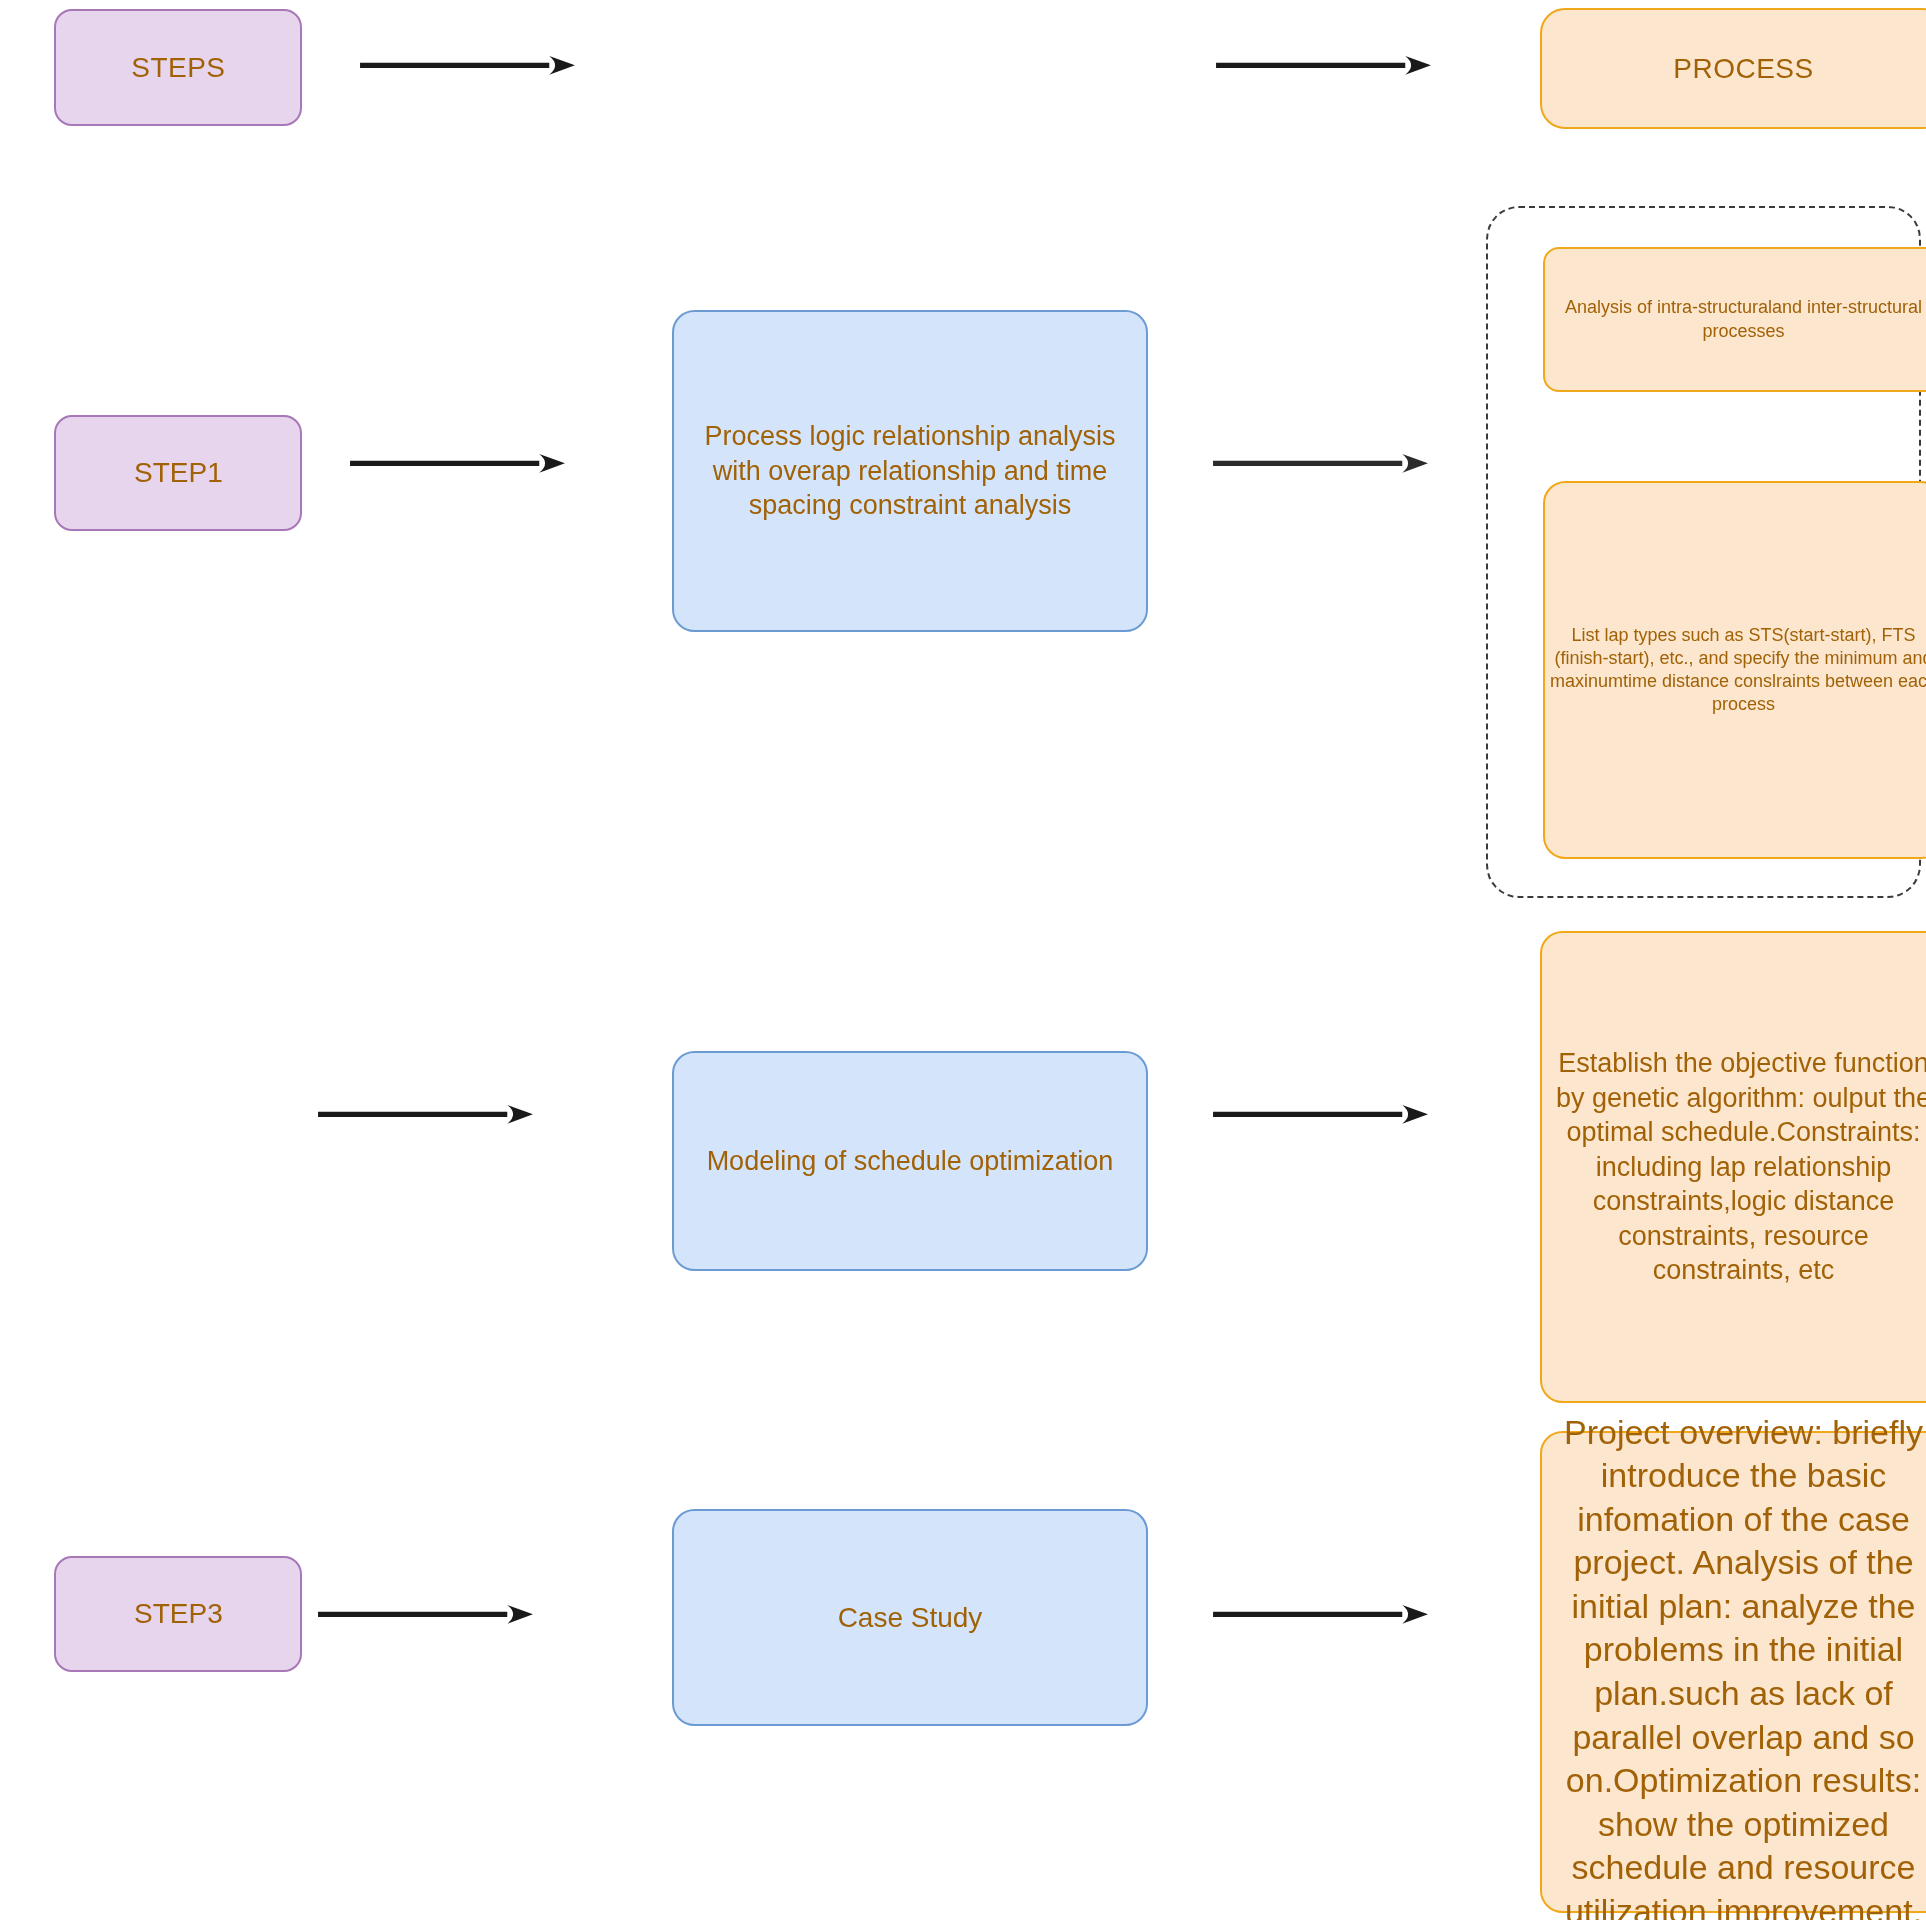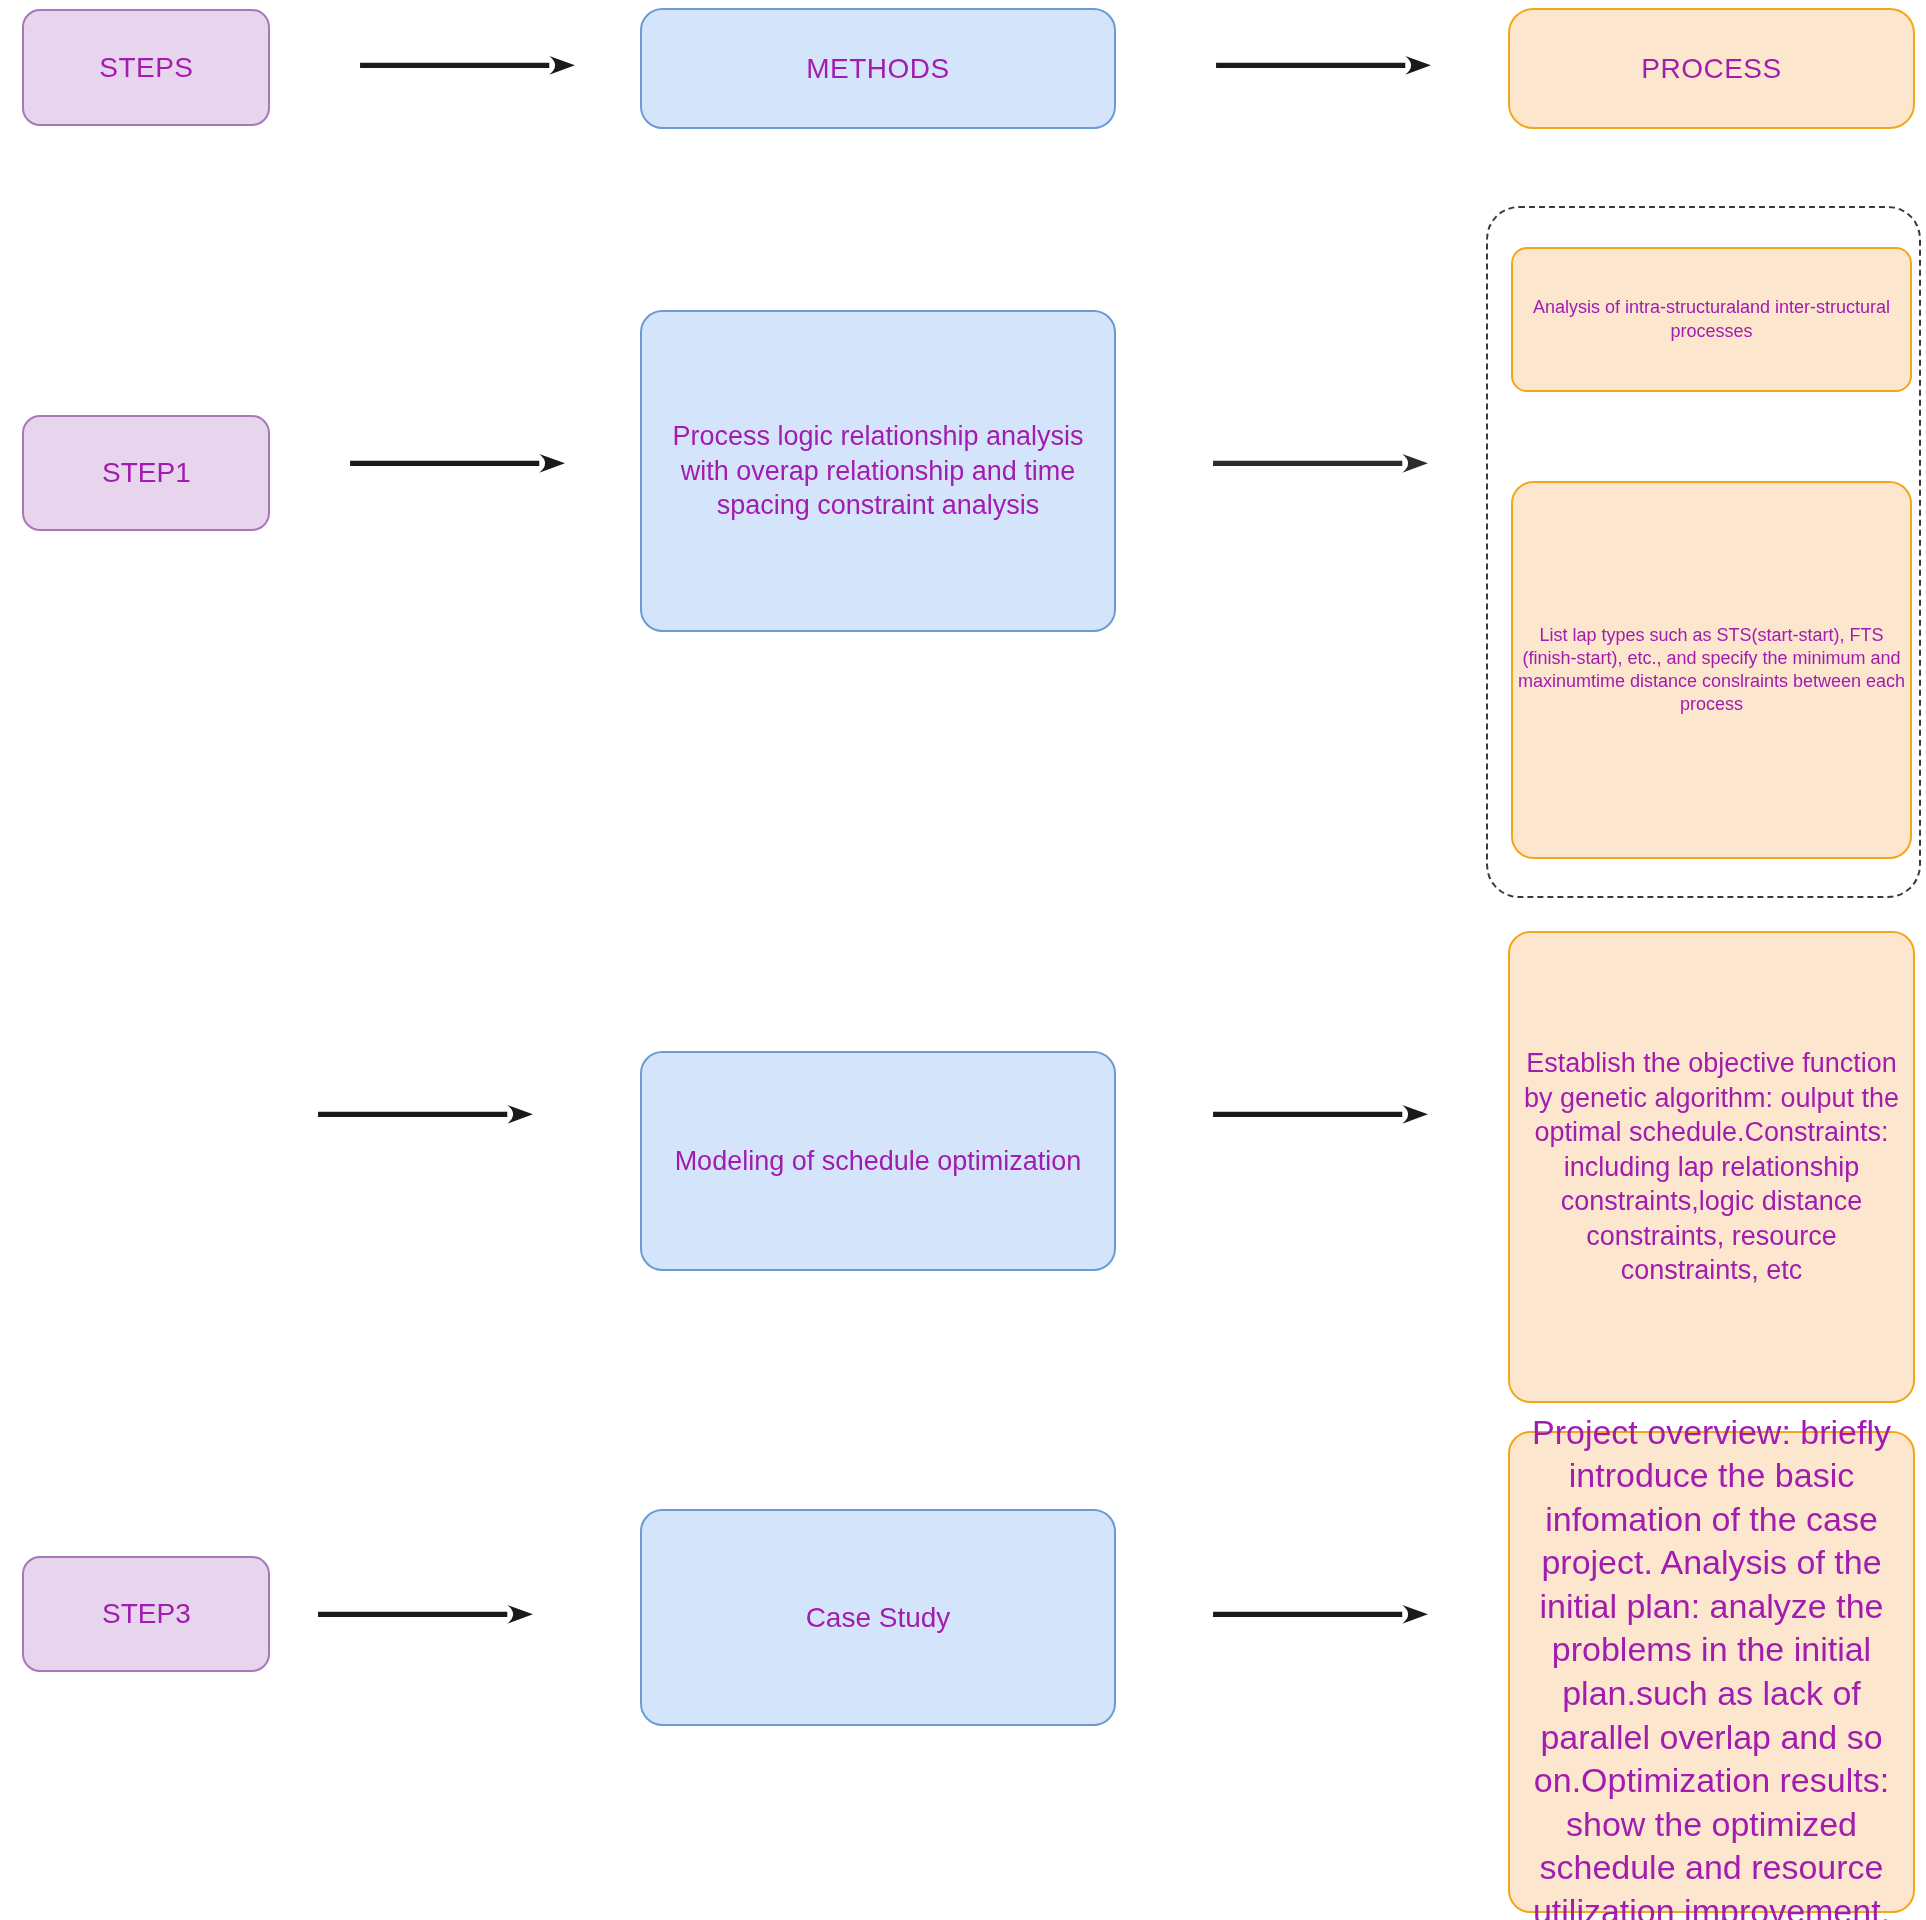--- a/index.html
+++ b/index.html
@@ -19,23 +19,24 @@
   }
 
   
   .node {
     position: absolute;
     box-sizing: border-box;
     display: flex;
     align-items: center;
     justify-content: center;
     text-align: center;
-    color: #a21caf;
+    color: #a16207;
     line-height: 1.28;
     border-style: solid;
+    margin-left: 32px;
   }
   .node .txt {
     display: block;
     width: 100%;
     padding: 0 4.7px;
     box-sizing: border-box;
   }
 
   .node.step {
     background: #E6D5EC;
@@ -88,23 +89,20 @@
     <span class="txt">STEPS</span>
   </div>
 
   <div class="arrow" style="left:360px; top:56px; width:215px;">
     <svg width="215" height="18.7" viewBox="0 0 460 40">
       <line x1="0" y1="20" x2="405" y2="20" stroke="#1A1A1A" stroke-width="11"></line>
       <path d="M405,0 L460,20 L405,40 Q430,20 405,0 Z" fill="#1A1A1A"></path>
     </svg>
   </div>
 
-  <div class="node method header" style="left:640px; top:8.4px; width:476px; height:121px;">
-    <span class="txt">METHODS</span>
-  </div>
 
   <div class="arrow" style="left:1216px; top:56px; width:215px;">
     <svg width="215" height="18.7" viewBox="0 0 460 40">
       <line x1="0" y1="20" x2="405" y2="20" stroke="#1A1A1A" stroke-width="11"></line>
       <path d="M405,0 L460,20 L405,40 Q430,20 405,0 Z" fill="#1A1A1A"></path>
     </svg>
   </div>
 
   <div class="node process header" style="left:1508px; top:8.4px; width:407px; height:121px;border-radius:25px;">
     <span class="txt">PROCESS</span>

